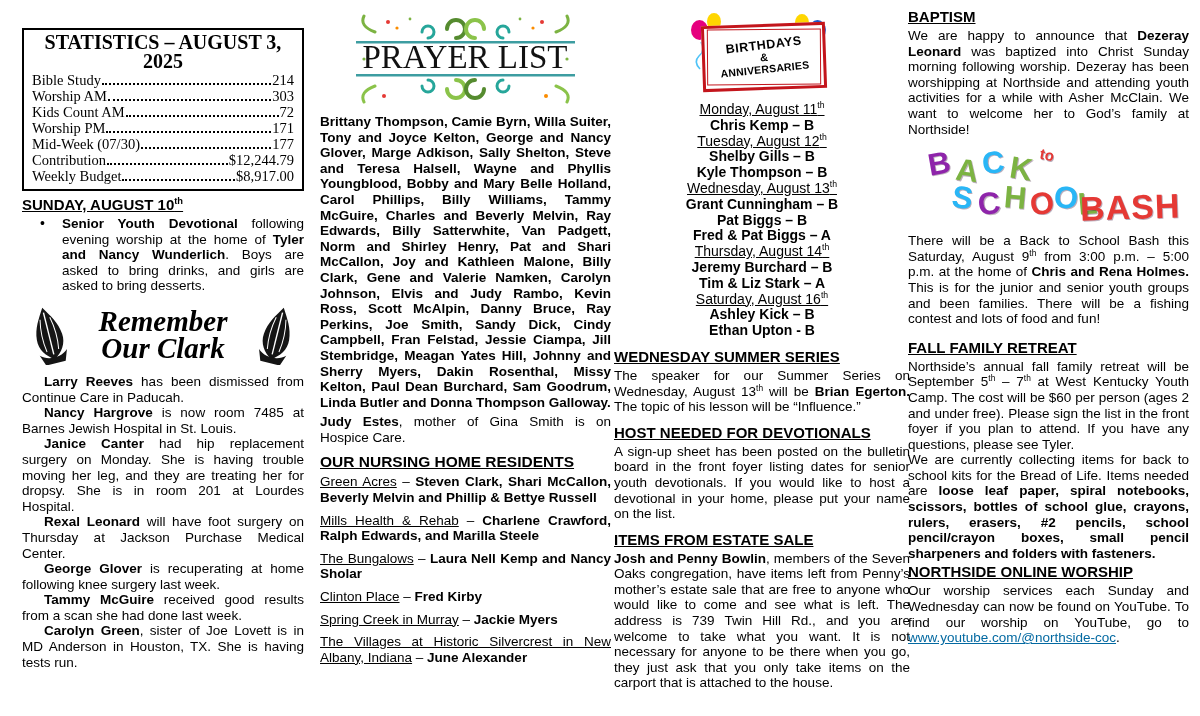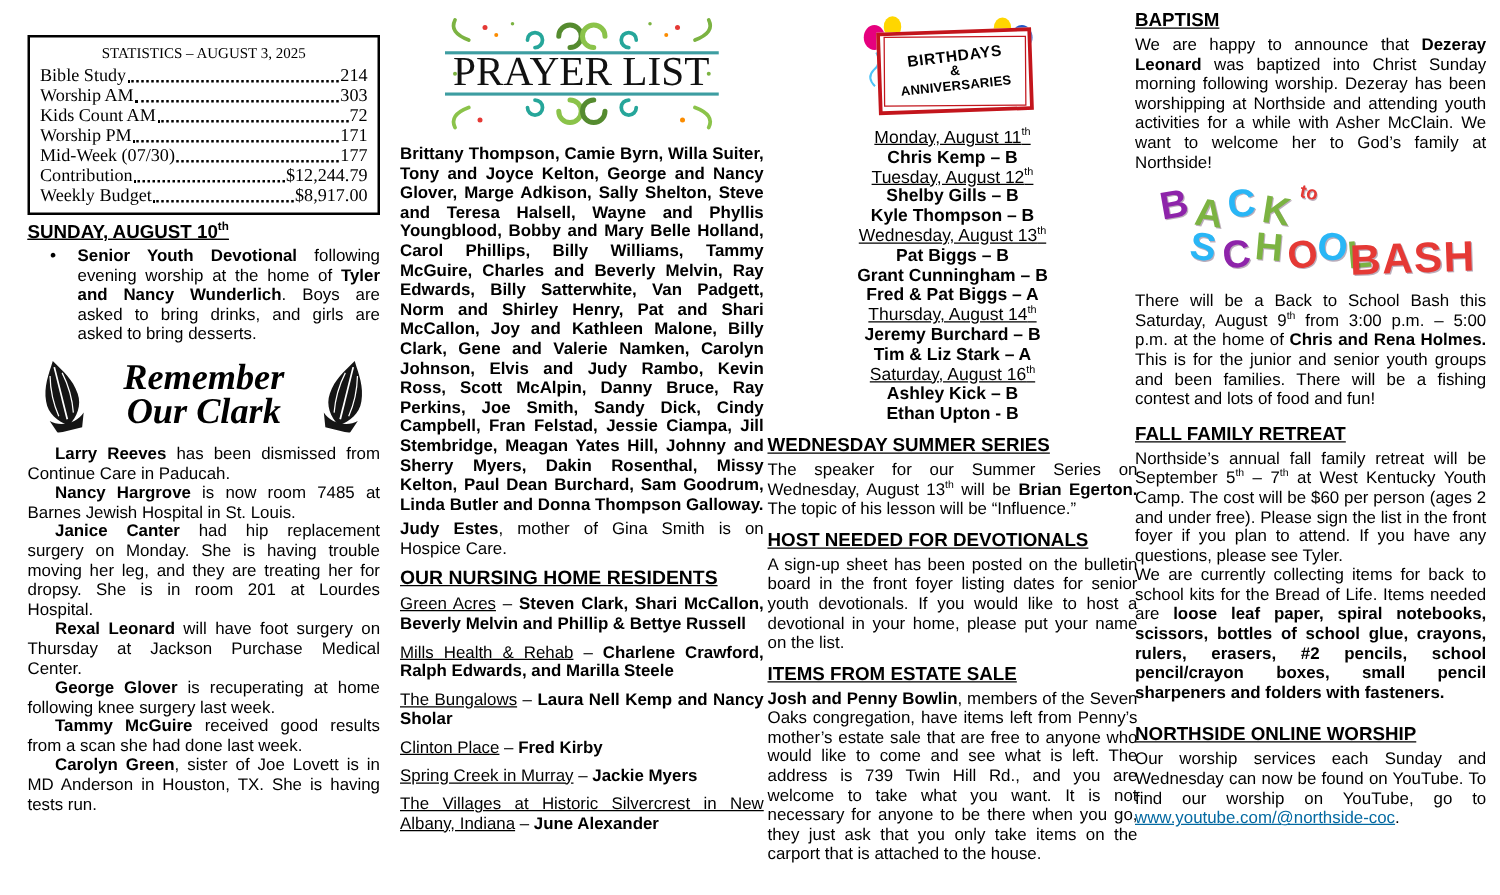--- a/index.html
+++ b/index.html
@@ -19,21 +19,21 @@
   .b{font-weight:700;}
   .u{text-decoration:underline;}
   .link{color:#0369a1; text-decoration:underline; cursor:pointer;}
   sup{font-size:0.62em; vertical-align:super; line-height:0;}
 
   
   .stats-box{
     margin-top:28px; border:2px solid #000; padding:3px 8px 5px 8px;
     font-family:"Liberation Serif", serif;
   }
-  .stats-title{font-size:12px; font-weight:400; text-align:center; line-height:19px; margin-bottom:1px;}
+  .stats-title{font-size:20px; font-weight:700; text-align:center; line-height:19px; margin-bottom:1px;}
   .stat-row{display:flex; align-items:flex-end; font-size:14.5px; line-height:16px;}
   .stat-dots{flex:1; border-bottom:2px dotted #000; margin:0 1px 3px 1px;}
   .sec-h{font-size:15px; font-weight:700; text-decoration:underline; line-height:18px; margin:5px 0 2px 0;}
   .bullet-wrap{position:relative; padding-left:40px; margin-top:2px;}
   .bullet-dot{position:absolute; left:18px; top:-1px; font-size:14px;}
   .remember{display:flex; align-items:center; justify-content:center; gap:24px; margin:9px 0 7px 0; height:64px;}
   .remember-text{
     font-family:"Liberation Serif", serif; font-style:italic; font-weight:700;
     font-size:29px; line-height:27px; text-align:center; white-space:nowrap;
   }
@@ -240,22 +240,22 @@
       </div>
     </div>
 
     <div class="bday-list">
         <div class="bday-date"><span class="u">Monday, August 11<sup>th</sup></span></div>
         <div class="bday-name">Chris Kemp – B</div>
         <div class="bday-date"><span class="u">Tuesday, August 12<sup>th</sup></span></div>
         <div class="bday-name">Shelby Gills – B</div>
         <div class="bday-name">Kyle Thompson – B</div>
         <div class="bday-date"><span class="u">Wednesday, August 13<sup>th</sup></span></div>
+        <div class="bday-name">Grant Cunningham – B</div>
         <div class="bday-name">Pat Biggs – B</div>
-        <div class="bday-name">Grant Cunningham – B</div>
         <div class="bday-name">Fred &amp; Pat Biggs – A</div>
         <div class="bday-date"><span class="u">Thursday, August 14<sup>th</sup></span></div>
         <div class="bday-name">Jeremy Burchard – B</div>
         <div class="bday-name">Tim &amp; Liz Stark – A</div>
         <div class="bday-date"><span class="u">Saturday, August 16<sup>th</sup></span></div>
         <div class="bday-name">Ashley Kick – B</div>
         <div class="bday-name">Ethan Upton - B</div>
       </div>
 
     <div class="art-h">WEDNESDAY SUMMER SERIES</div>
@@ -287,17 +287,17 @@
         <span class="bts-bash" style="color: rgb(229, 57, 53); left: 158px; top: 44px; transform: rotate(-2deg);">BASH</span>
       </div>
 
     <p class="para"><span>There will be a Back to School Bash this Saturday, August 9</span><sup>th</sup><span> from 3:00 p.m. – 5:00 p.m. at the home of </span><span class="b">Chris and Rena Holmes.</span><span> This is for the junior and senior youth groups and been families. There will be a fishing contest and lots of food and fun!</span></p>
 
     <div class="art-h" style="margin-top:12px;">FALL FAMILY RETREAT</div>
     <p class="para"><span>Northside’s annual fall family retreat will be September 5</span><sup>th</sup><span> – 7</span><sup>th</sup><span> at West Kentucky Youth Camp. The cost will be $60 per person (ages 2 and under free). Please sign the list in the front foyer if you plan to attend. If you have any questions, please see Tyler.</span></p>
 
     <p class="para"><span>We are currently collecting items for back to school kits for the Bread of Life. Items needed are </span><span class="b">loose leaf paper, spiral notebooks, scissors, bottles of school glue, crayons, rulers, erasers, #2 pencils, school pencil/crayon boxes, small pencil sharpeners and folders with fasteners.</span></p>
 
-    <div class="art-h" style="margin-top:18px;">NORTHSIDE ONLINE WORSHIP</div>
+    <div class="art-h" style="margin-top:2px;">NORTHSIDE ONLINE WORSHIP</div>
     <p class="para"><span>Our worship services each Sunday and Wednesday can now be found on YouTube. To find our worship on YouTube, go to </span><span class="link">www.youtube.com/@northside-coc</span><span>.</span></p>
   </div>
 
 </div>
 
 </body></html>

